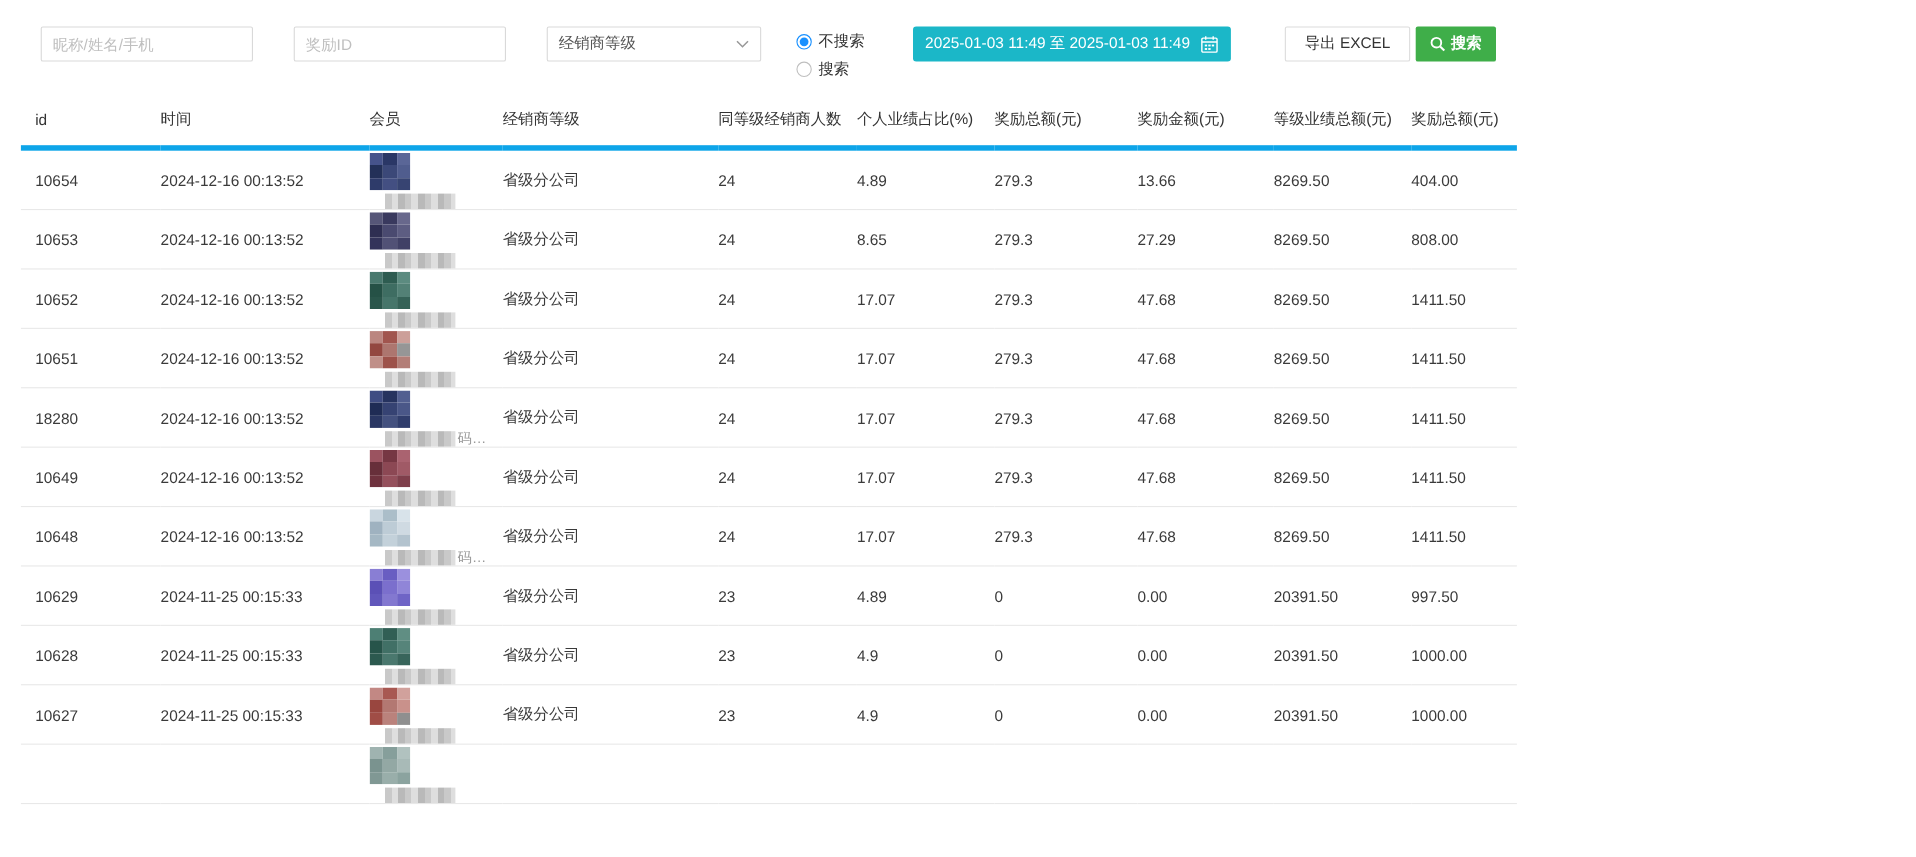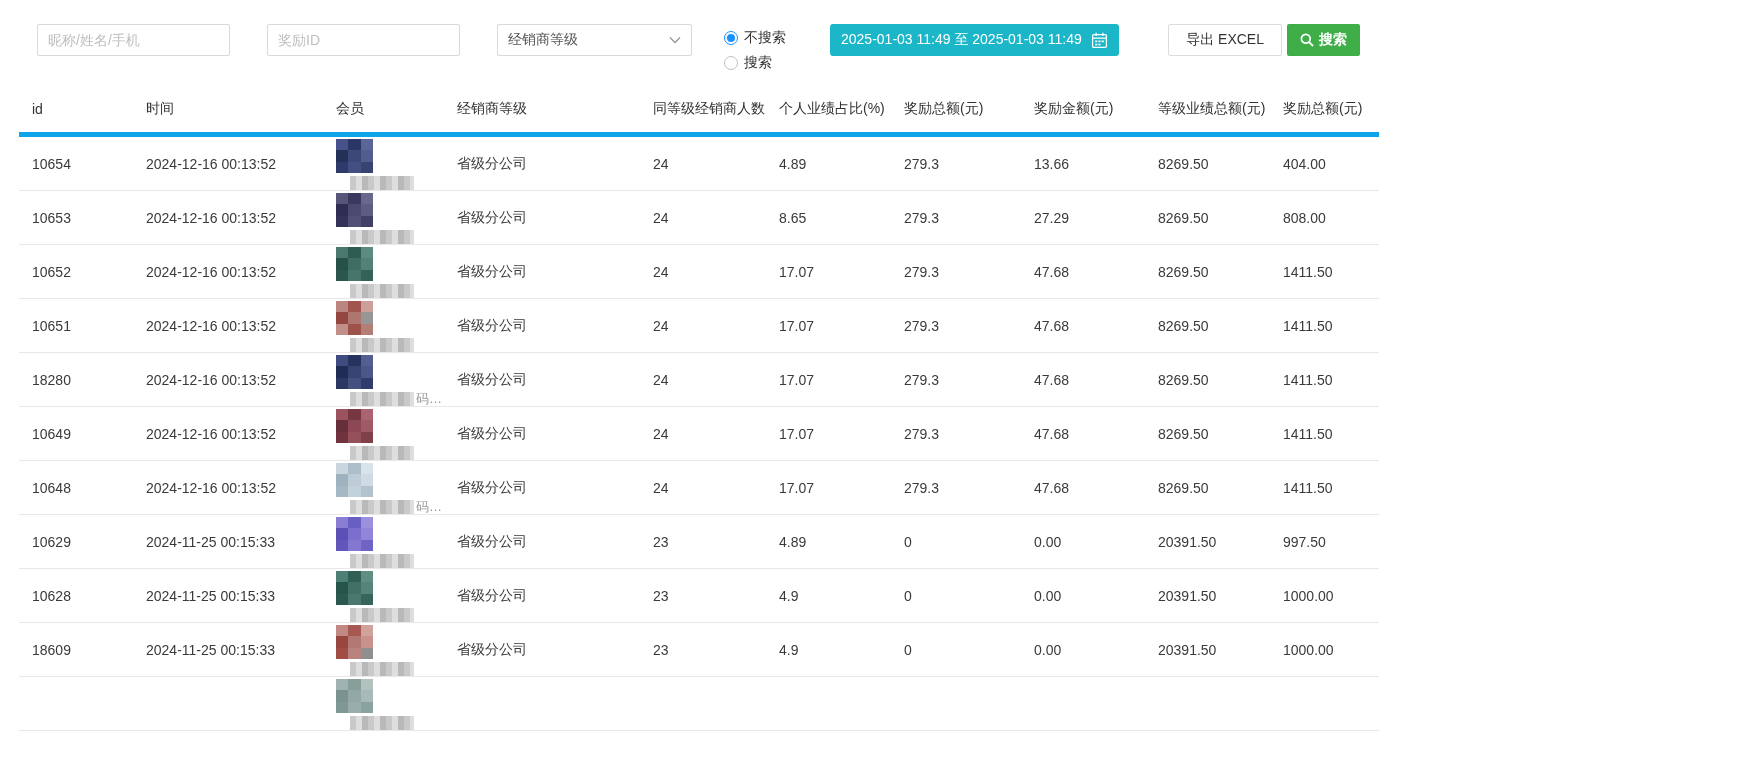--- a/index.html
+++ b/index.html
@@ -413,21 +413,21 @@
               </td>
               <td>省级分公司</td>
               <td>23</td>
               <td>4.9</td>
               <td>0</td>
               <td>0.00</td>
               <td>20391.50</td>
               <td>1000.00</td>
             </tr>
             <tr>
-              <td>18609</td>
+              <td>10627</td>
               <td>2024-11-25 00:15:33</td>
               <td class="member-cell">
                 <div class="avatar">
                   <span style="background: rgb(194, 136, 132);"></span>
                   <span style="background: rgb(168, 88, 82);"></span>
                   <span style="background: rgb(209, 161, 156);"></span>
                   <span style="background: rgb(153, 70, 63);"></span>
                   <span style="background: rgb(179, 120, 114);"></span>
                   <span style="background: rgb(201, 145, 139);"></span>
                   <span style="background: rgb(160, 77, 70);"></span>

